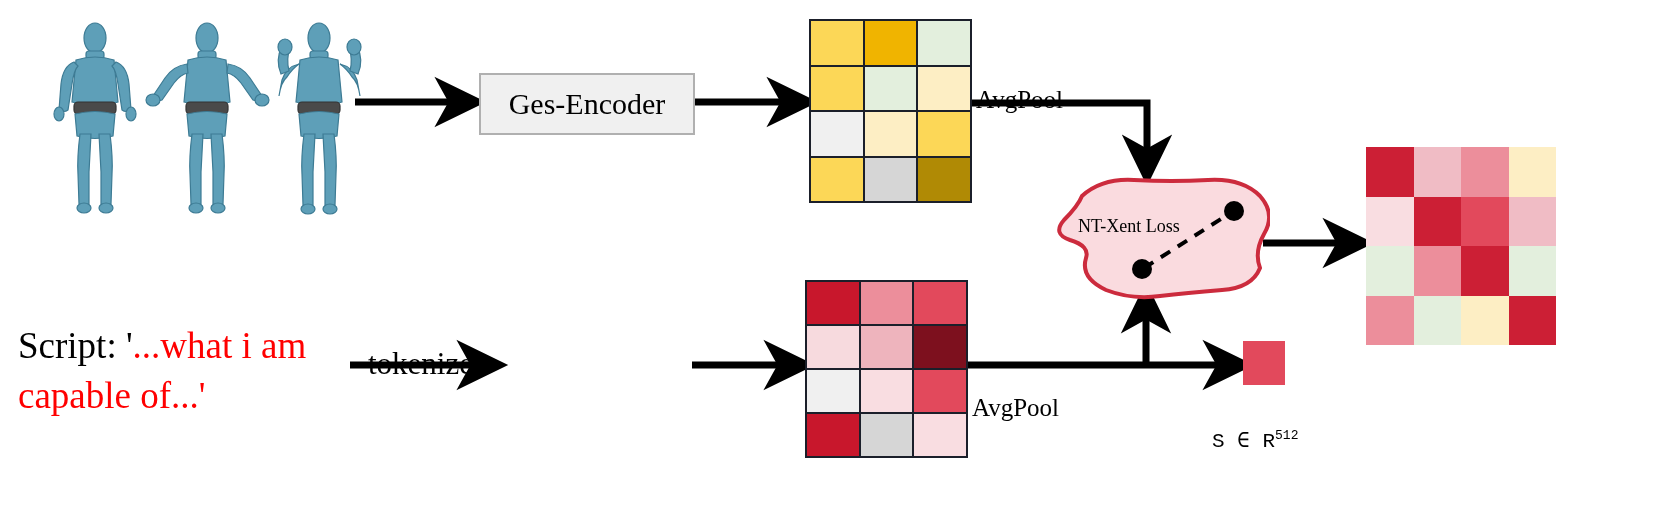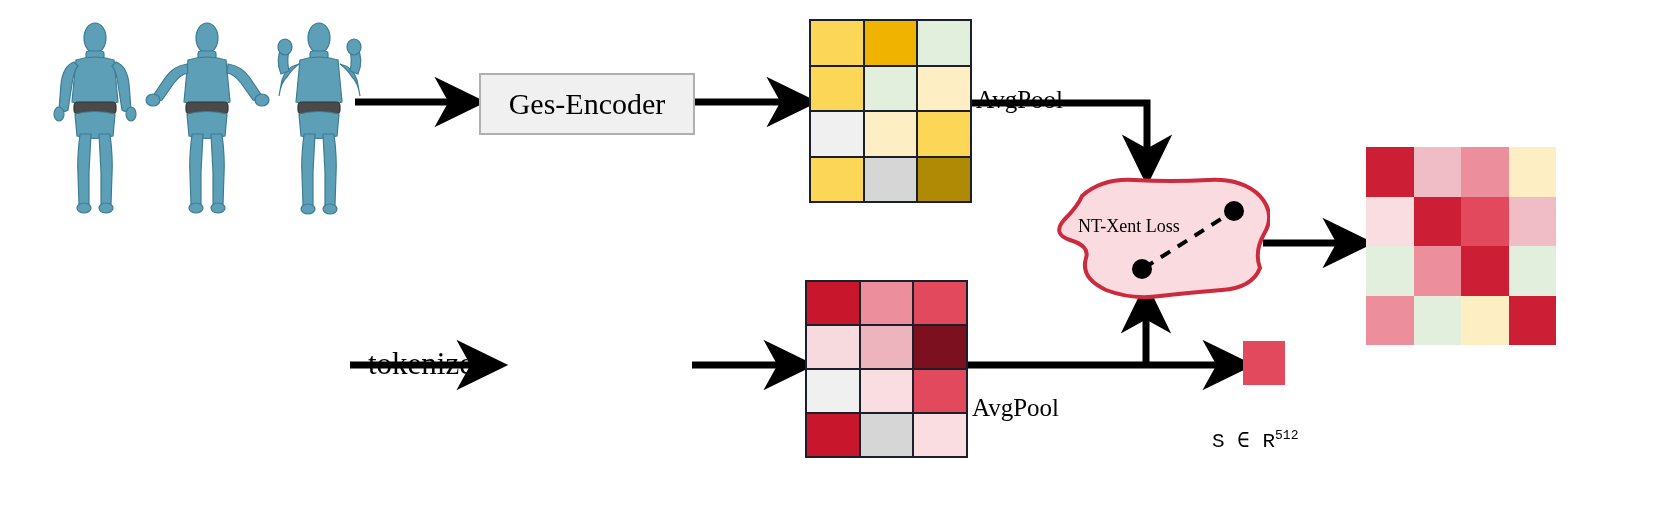--- a/index.html
+++ b/index.html
@@ -260,18 +260,20 @@
       <div class="cell" style="background: rgb(236, 142, 155);"></div>
       <div class="cell" style="background: rgb(227, 239, 221);"></div>
       <div class="cell" style="background: rgb(253, 238, 196);"></div>
       <div class="cell" style="background: rgb(204, 31, 53);"></div>
     </div>
 
 
   <div id="s-vector-square"></div>
   <div class="label" id="s-vector-label"><span>S ∈ R</span><sup>512</sup></div>
 
+  <div class="label" id="script-line1"><span>Script: '</span><span class="red">...what i am</span></div>
+  <div class="label" id="script-line2">capable of...'</div>
 
   <div class="label" id="tokenizer-label">tokenizer</div>
   <div class="label" id="avgpool-top-label">AvgPool</div>
   <div class="label" id="avgpool-bottom-label">AvgPool</div>
 
 </div>
 
 </body></html>

